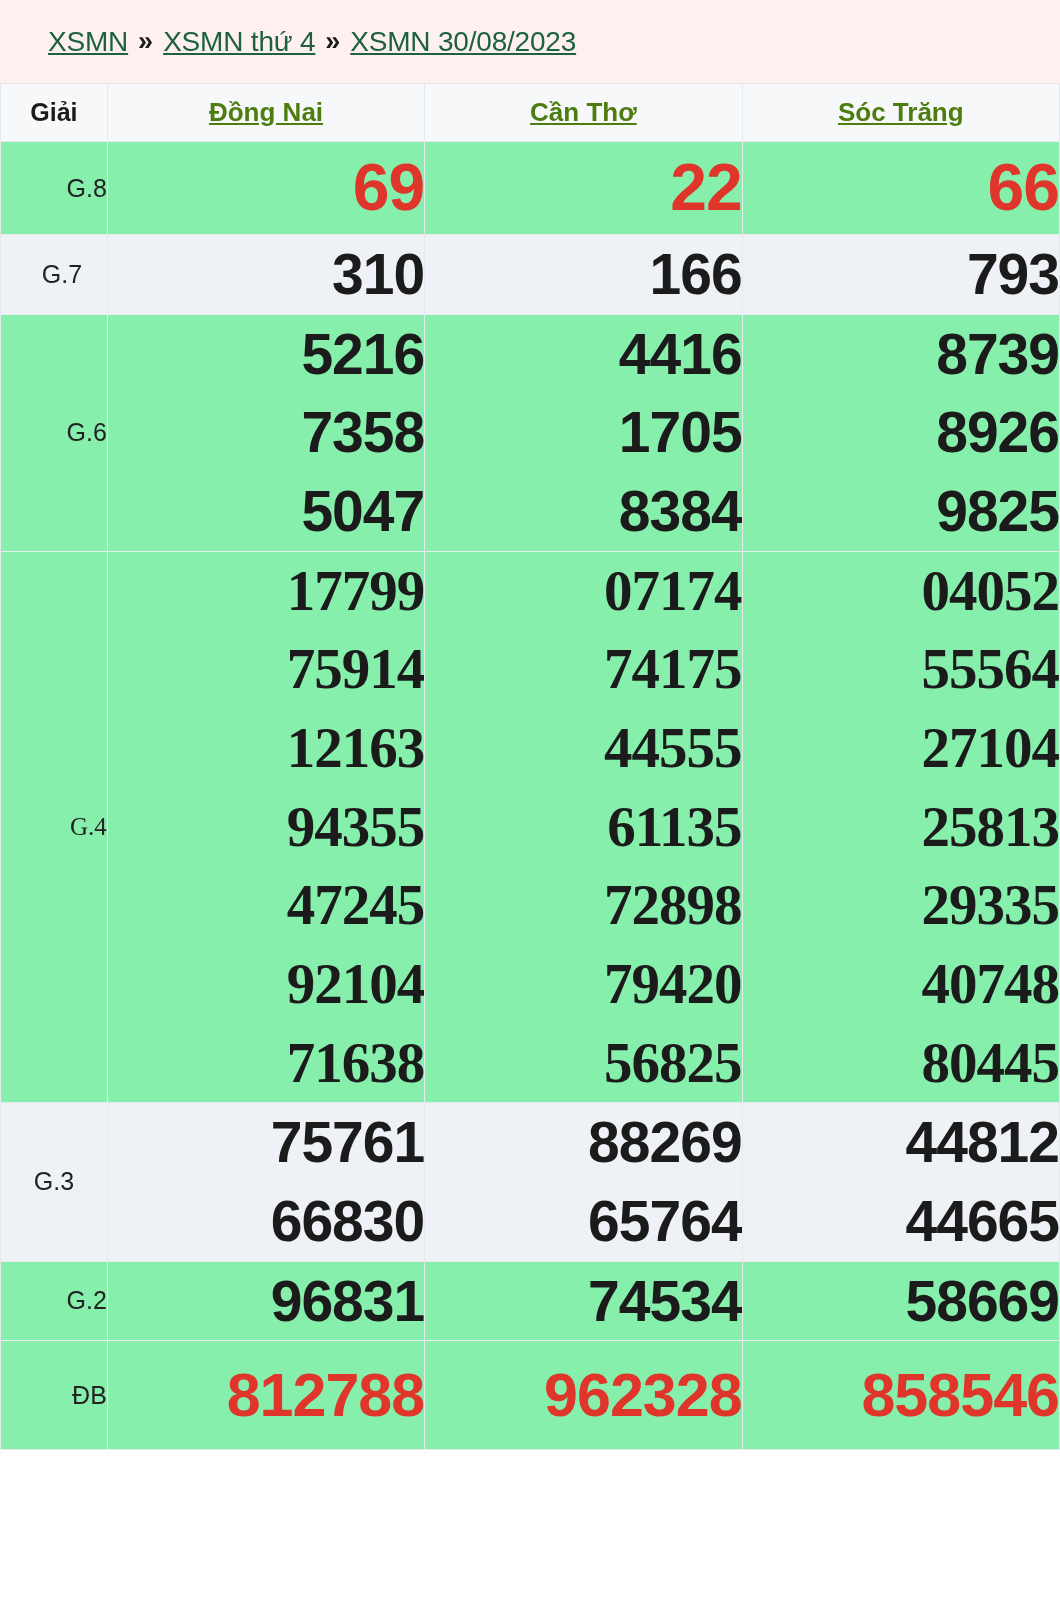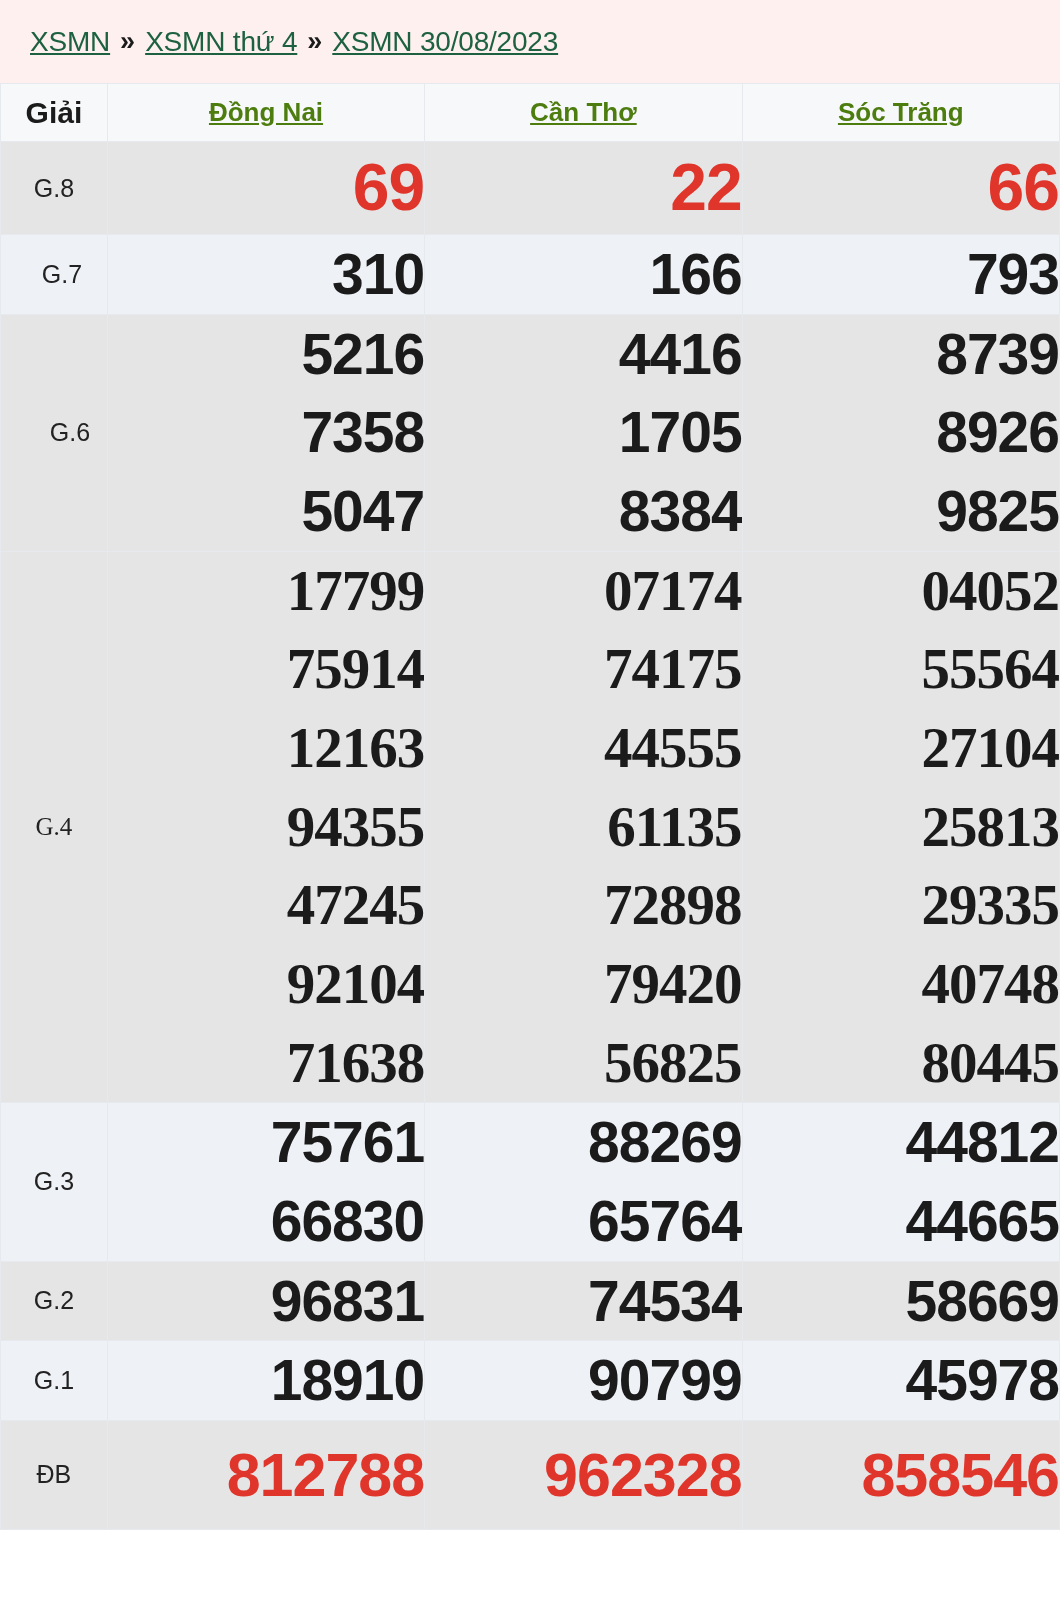--- a/index.html
+++ b/index.html
@@ -20,21 +20,21 @@
     overflow: hidden;
     background: #ffffff;
   }
 
   
   .breadcrumb-bar {
     height: 83px;
     background: #fdf0ef;
     display: flex;
     align-items: center;
-    padding-left: 30px;
+    padding-left: 48px;
     white-space: nowrap;
   }
   .crumb-link {
     color: #1d6140;
     text-decoration: underline;
     font-size: 28px;
     font-weight: 400;
     letter-spacing: -0.2px;
   }
   .crumb-sep {
@@ -62,32 +62,32 @@
     overflow: hidden;
   }
 
   thead th {
     background: #f7f8f9;
     height: 58px;
     text-align: center;
   }
   .head-label {
     color: #1b1b1b;
-    font-size: 30px;
+    font-size: 25px;
     font-weight: 700;
   }
   .head-prov {
     color: #4d7c0f;
     font-size: 26px;
     font-weight: 700;
     text-decoration: underline;
   }
 
   tbody tr.alt > td { background: #eef1f5; }
-  tbody tr.plain > td { background: #e5e5e5; }
+  tbody tr.plain > td { background: #86efac; text-align: right; }
 
   td.prize-label {
     text-align: center;
     color: #222;
     font-size: 25px;
     font-weight: 400;
   }
 
   td.nums {
     text-align: right;
@@ -249,32 +249,20 @@
           <td class="nums">
             <span class="num">96831</span>
           </td>
           <td class="nums">
             <span class="num">74534</span>
           </td>
           <td class="nums">
             <span class="num">58669</span>
           </td>
         </tr>
-        <tr class="alt r-g1">
-          <td class="prize-label">G.1</td>
-          <td class="nums">
-            <span class="num">18910</span>
-          </td>
-          <td class="nums">
-            <span class="num">90799</span>
-          </td>
-          <td class="nums">
-            <span class="num">45978</span>
-          </td>
-        </tr>
         <tr class="plain r-db">
           <td class="prize-label">ĐB</td>
           <td class="nums">
             <span class="num db">812788</span>
           </td>
           <td class="nums">
             <span class="num db">962328</span>
           </td>
           <td class="nums">
             <span class="num db">858546</span>

